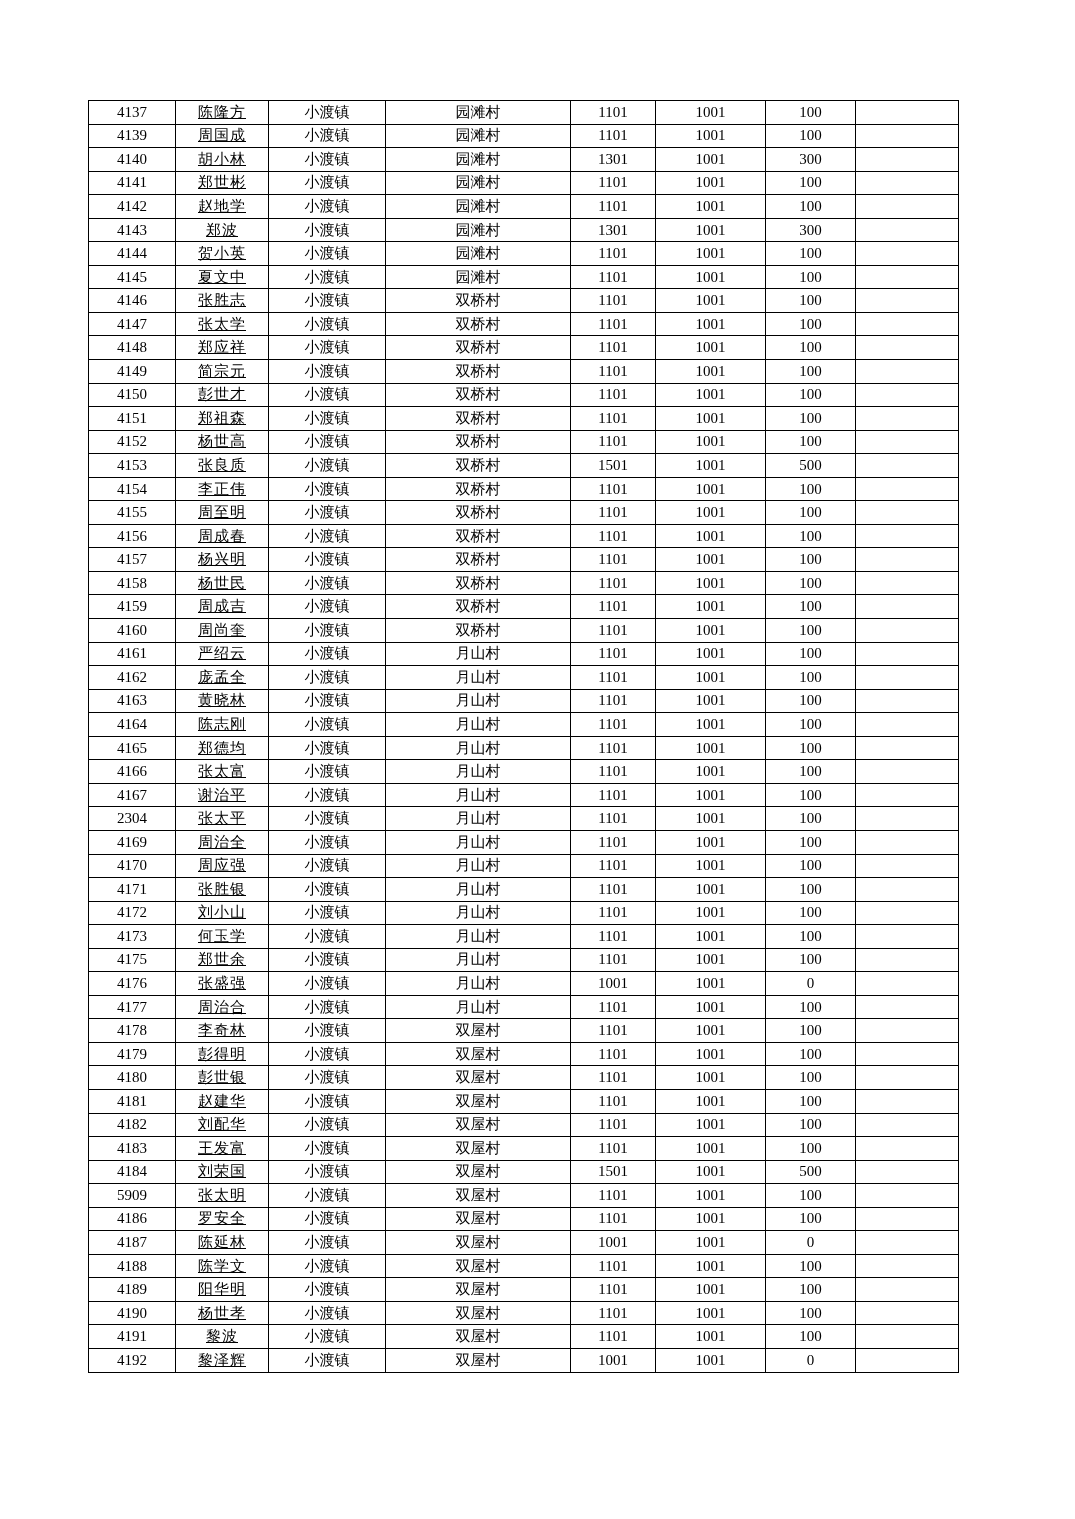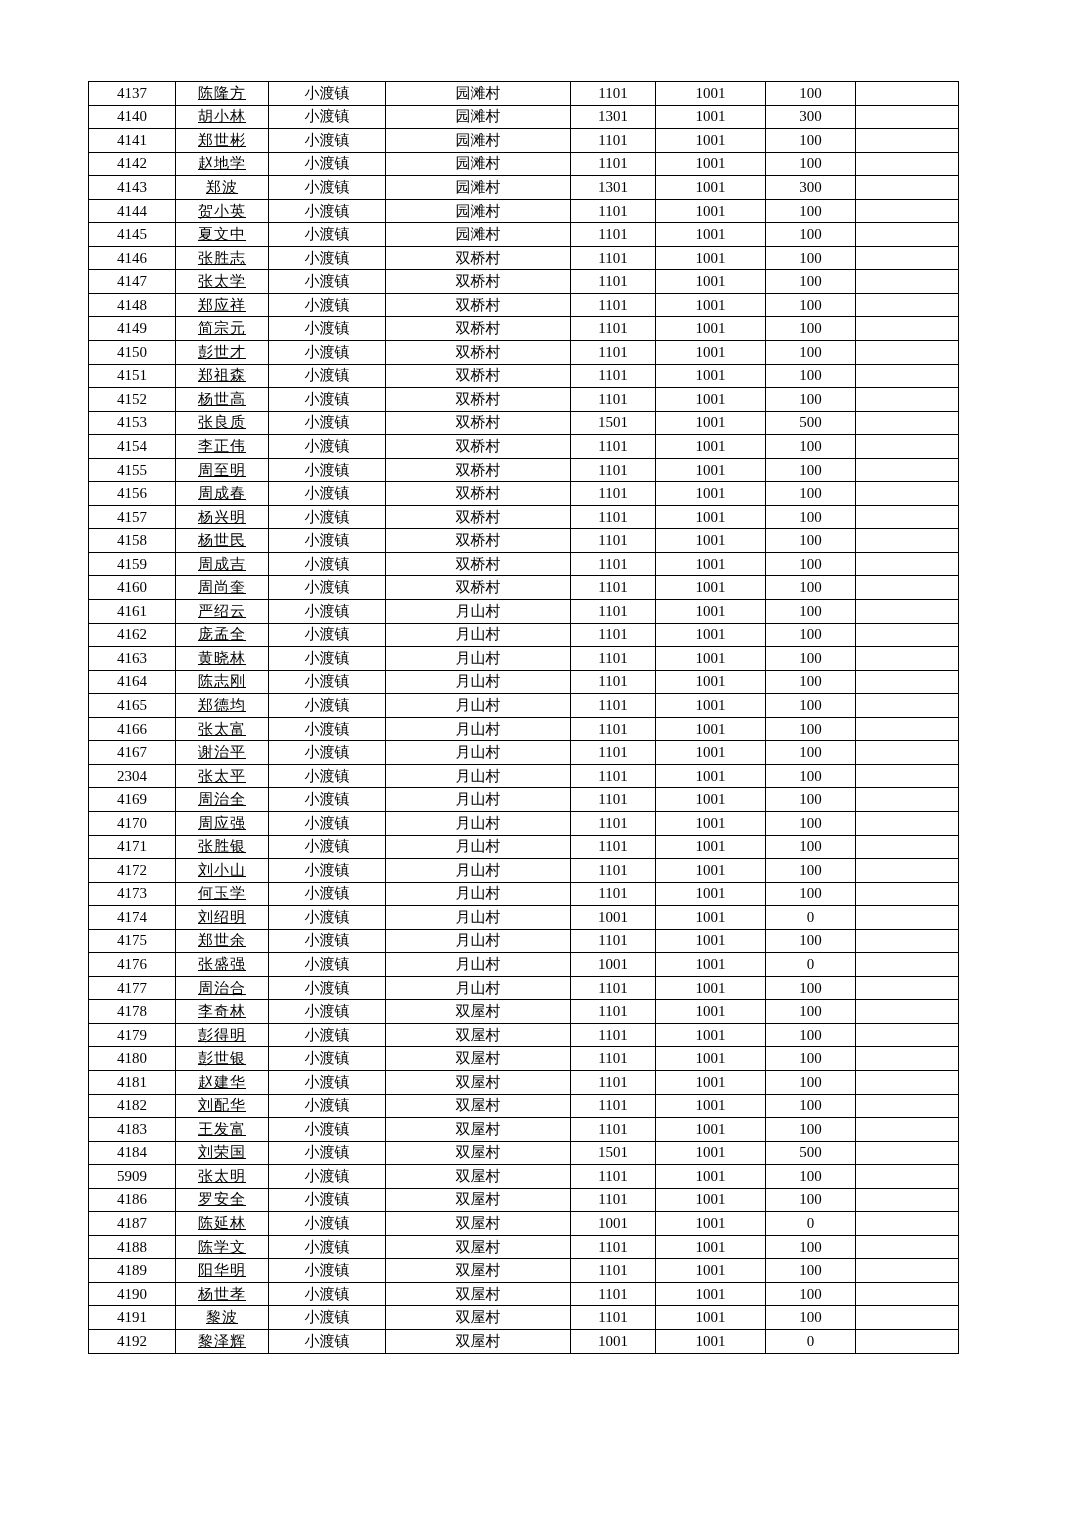--- a/index.html
+++ b/index.html
@@ -12,21 +12,21 @@
   }
   .page {
     position: relative;
     width: 1075px;
     height: 1519px;
     background: #ffffff;
     overflow: hidden;
   }
   .table-wrap {
     position: absolute;
-    top: 81px;
+    top: 100px;
     left: 88px;
   }
   table.data-table {
     border-collapse: collapse;
     table-layout: fixed;
   }
   table.data-table td {
     border: 1px solid #000;
     height: 23.55px;
     text-align: center;
@@ -60,20 +60,30 @@
             <td class="col-id">4137</td>
             <td class="col-name">陈隆方</td>
             <td class="col-town">小渡镇</td>
             <td class="col-village">园滩村</td>
             <td class="col-code1">1101</td>
             <td class="col-code2">1001</td>
             <td class="col-amount">100</td>
             <td class="col-extra"></td>
           </tr>
           <tr>
+            <td class="col-id">4139</td>
+            <td class="col-name">周国成</td>
+            <td class="col-town">小渡镇</td>
+            <td class="col-village">园滩村</td>
+            <td class="col-code1">1101</td>
+            <td class="col-code2">1001</td>
+            <td class="col-amount">100</td>
+            <td class="col-extra"></td>
+          </tr>
+          <tr>
             <td class="col-id">4140</td>
             <td class="col-name">胡小林</td>
             <td class="col-town">小渡镇</td>
             <td class="col-village">园滩村</td>
             <td class="col-code1">1301</td>
             <td class="col-code2">1001</td>
             <td class="col-amount">300</td>
             <td class="col-extra"></td>
           </tr>
           <tr>
@@ -397,30 +407,20 @@
             <td class="col-extra"></td>
           </tr>
           <tr>
             <td class="col-id">4173</td>
             <td class="col-name">何玉学</td>
             <td class="col-town">小渡镇</td>
             <td class="col-village">月山村</td>
             <td class="col-code1">1101</td>
             <td class="col-code2">1001</td>
             <td class="col-amount">100</td>
-            <td class="col-extra"></td>
-          </tr>
-          <tr>
-            <td class="col-id">4174</td>
-            <td class="col-name">刘绍明</td>
-            <td class="col-town">小渡镇</td>
-            <td class="col-village">月山村</td>
-            <td class="col-code1">1001</td>
-            <td class="col-code2">1001</td>
-            <td class="col-amount">0</td>
             <td class="col-extra"></td>
           </tr>
           <tr>
             <td class="col-id">4175</td>
             <td class="col-name">郑世余</td>
             <td class="col-town">小渡镇</td>
             <td class="col-village">月山村</td>
             <td class="col-code1">1101</td>
             <td class="col-code2">1001</td>
             <td class="col-amount">100</td>

